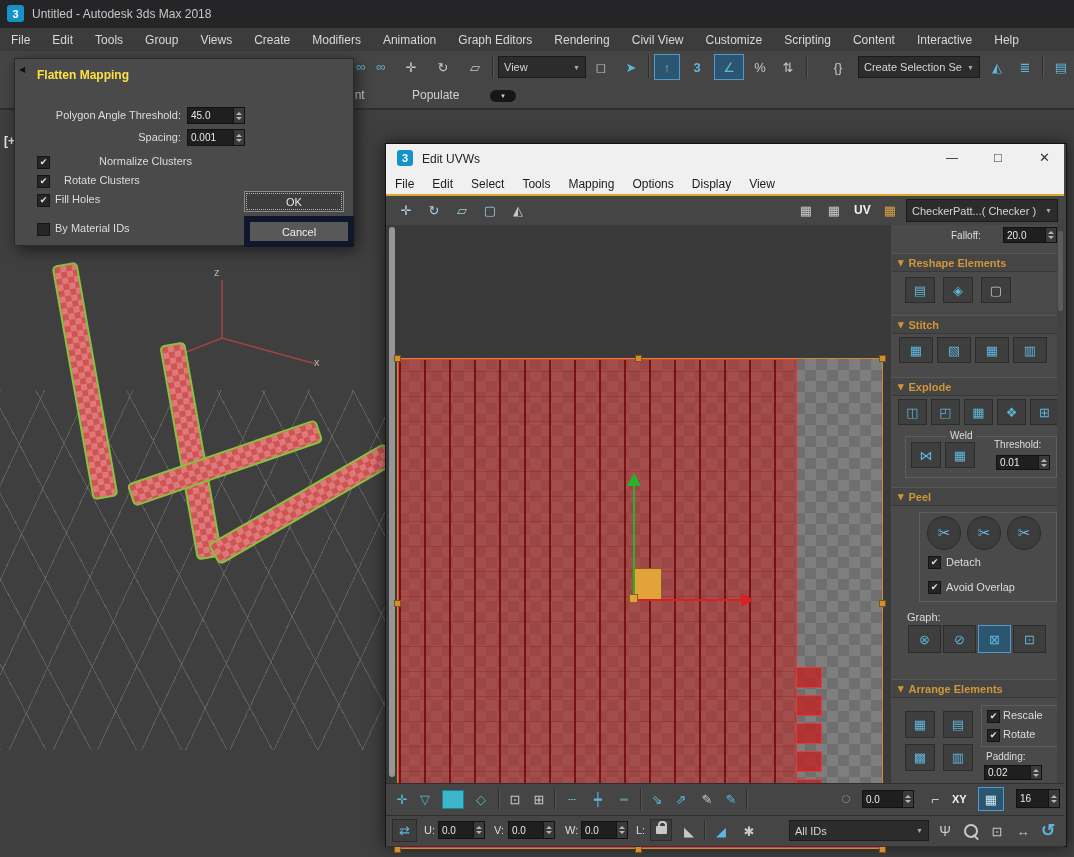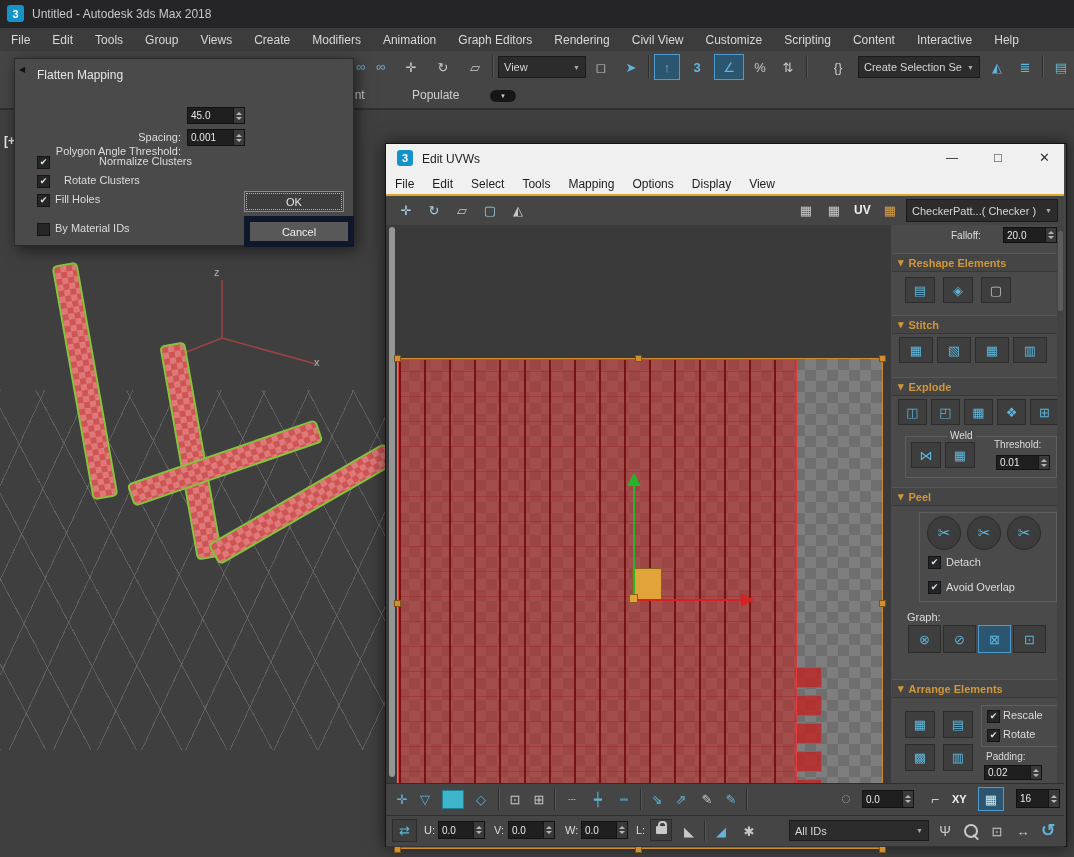--- a/index.html
+++ b/index.html
@@ -546,23 +546,23 @@
           <span>↔</span>
         </div>
       <div class="a ib flat" style="left:650px;top:2px;width:24px;height:24px;font-size:17px;font-weight:bold;">
           <span>↺</span>
         </div>
     </div>
   </div>
 
   <div class="a dlg" style="left:14px;top:58px;width:338px;height:186px;z-index:20;">
     <span class="a" style="left:4px;top:6px;font-size:8px;color:#111;">◀</span>
-    <span class="a" style="left:22px;top:9px;font-size:12px;color:#e5e5e5;">Flatten Mapping</span>
-
-    <div class="a lbl" style="left:6px;top:50px;width:160px;text-align:right;margin-top:36px;">Polygon Angle Threshold:</div>
+    <span class="a" style="left:22px;top:9px;font-size:12px;color:#fde047;font-weight:bold;">Flatten Mapping</span>
+
+    <div class="a lbl" style="left:6px;top:50px;width:160px;text-align:right;">Polygon Angle Threshold:</div>
     <div class="a fld" style="left:172px;top:48px;width:58px;height:17px;">
       <span class="v">45.0</span>
         <span class="spin">
           <i class="u"></i>
           <i class="d"></i>
         </span>
     </div>
     <div class="a lbl" style="left:6px;top:72px;width:160px;text-align:right;">Spacing:</div>
     <div class="a fld" style="left:172px;top:70px;width:58px;height:17px;">
       <span class="v">0.001</span>

